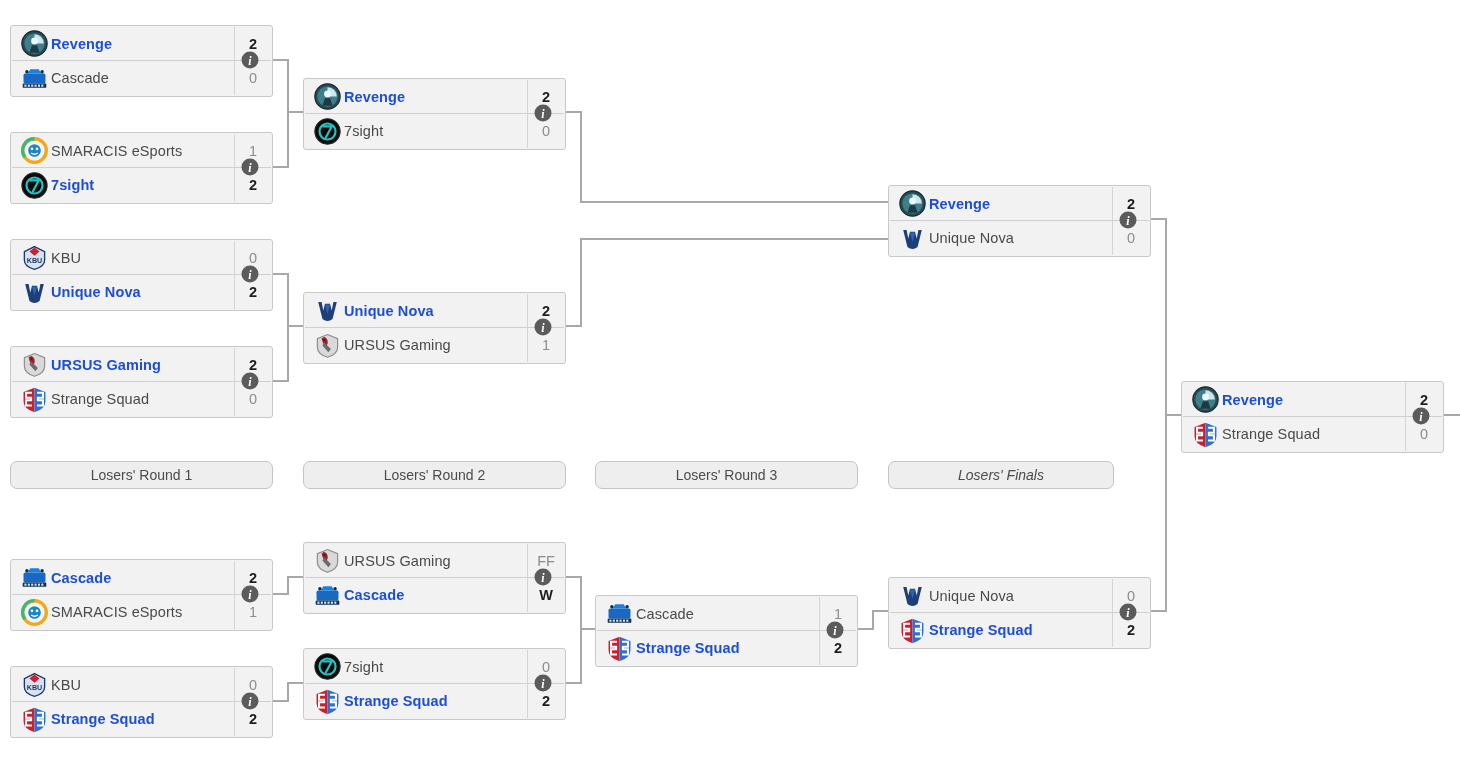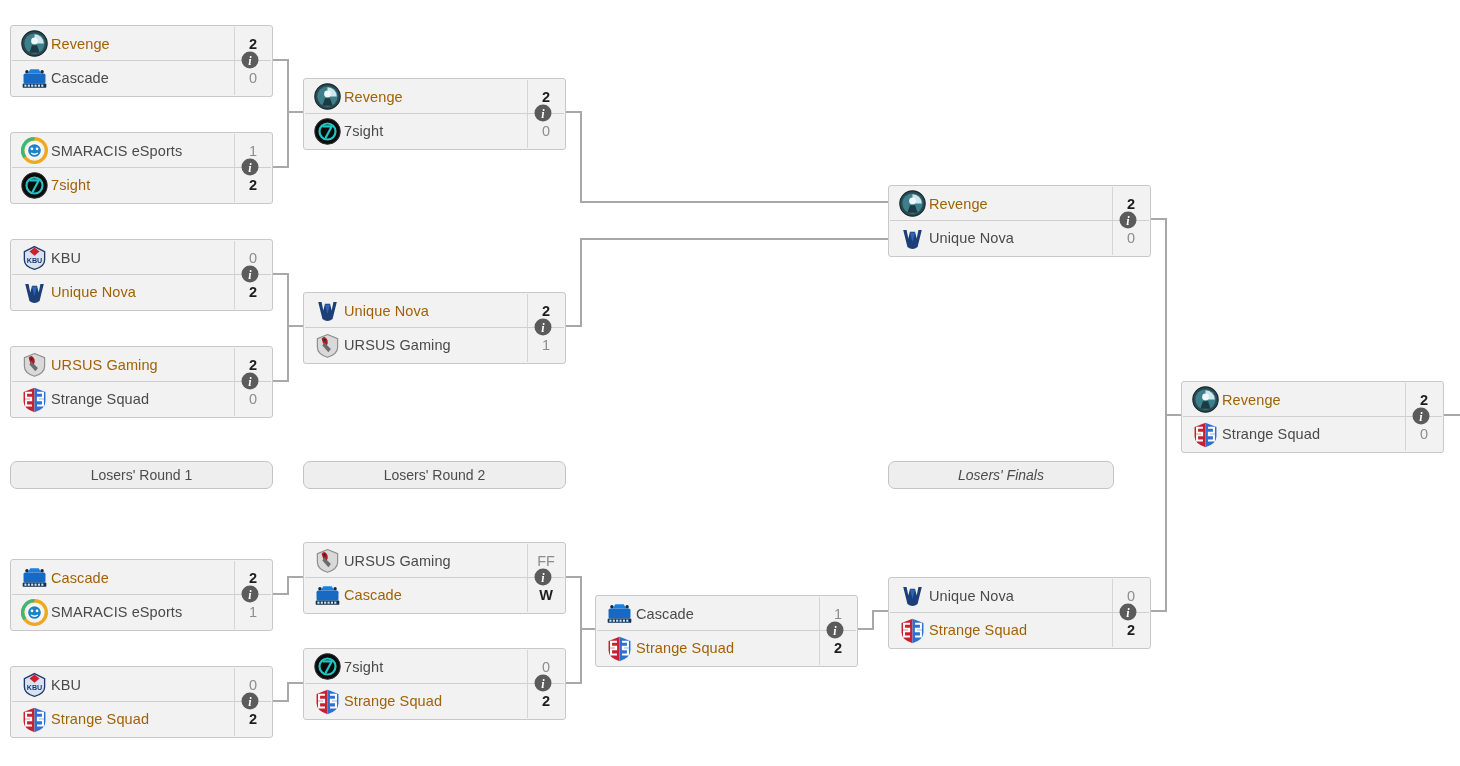--- a/index.html
+++ b/index.html
@@ -69,22 +69,22 @@
     flex: 1 1 auto;
     font-size: 14.5px;
     color: #4a4a4a;
     letter-spacing: .1px;
     white-space: nowrap;
     overflow: hidden;
     text-overflow: ellipsis;
     padding-right: 6px;
   }
   .row.winner .team {
-    color: #a16207;
-    font-weight: normal;
+    color: #1d4ed8;
+    font-weight: bold;
   }
   .score {
     width: 36px;
     min-width: 36px;
     text-align: center;
     font-size: 14.5px;
     color: #8d8d8d;
     border-left: 1px solid #d5d5d5;
     align-self: stretch;
     display: flex;
@@ -569,15 +569,16 @@
               <path d="M13 8 L6 8 L6 14 L12 14 L12 17 L6 17 L6 23 L13 23" fill="none" stroke="#ffffff" stroke-width="2.4"></path>
               <path d="M19 8 L26 8 L26 14 L20 14 L20 17 L26 17 L26 23 L19 23" fill="none" stroke="#ffffff" stroke-width="2.4"></path>
             </svg>
           </span>
           <span class="team">Strange Squad</span>
           <span class="score">2</span>
         </div>
       </div>
       <div class="round-label" style="left: 10px; top: 461px; width: 263px;">Losers' Round 1</div>
       <div class="round-label" style="left: 303px; top: 461px; width: 263px;">Losers' Round 2</div>
+      <div class="round-label" style="left: 595px; top: 461px; width: 263px;">Losers' Round 3</div>
       <div class="round-label" style="left: 888px; top: 461px; width: 226px; font-style: italic;">Losers' Finals</div>
     </div>
 </div>
 
 </body></html>

